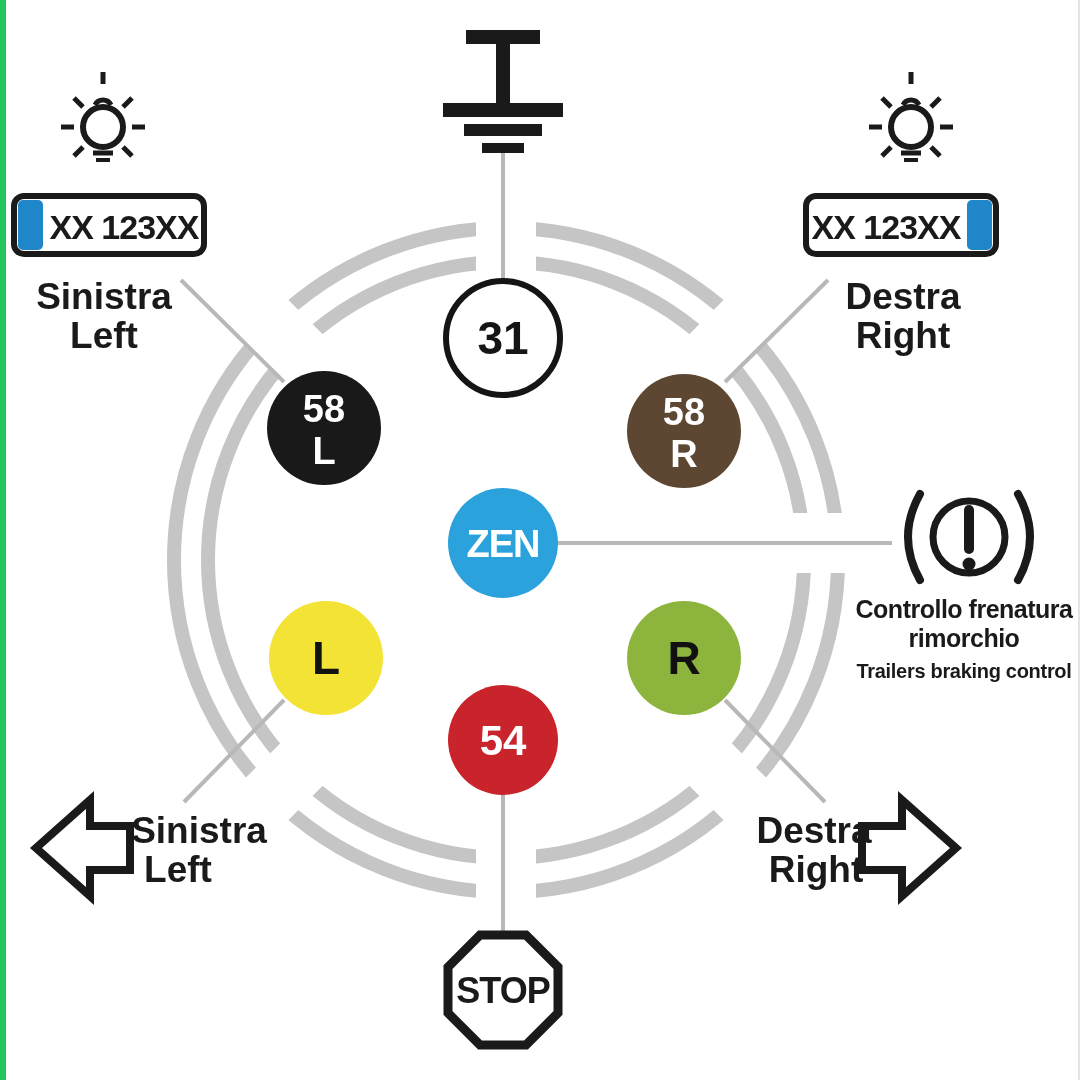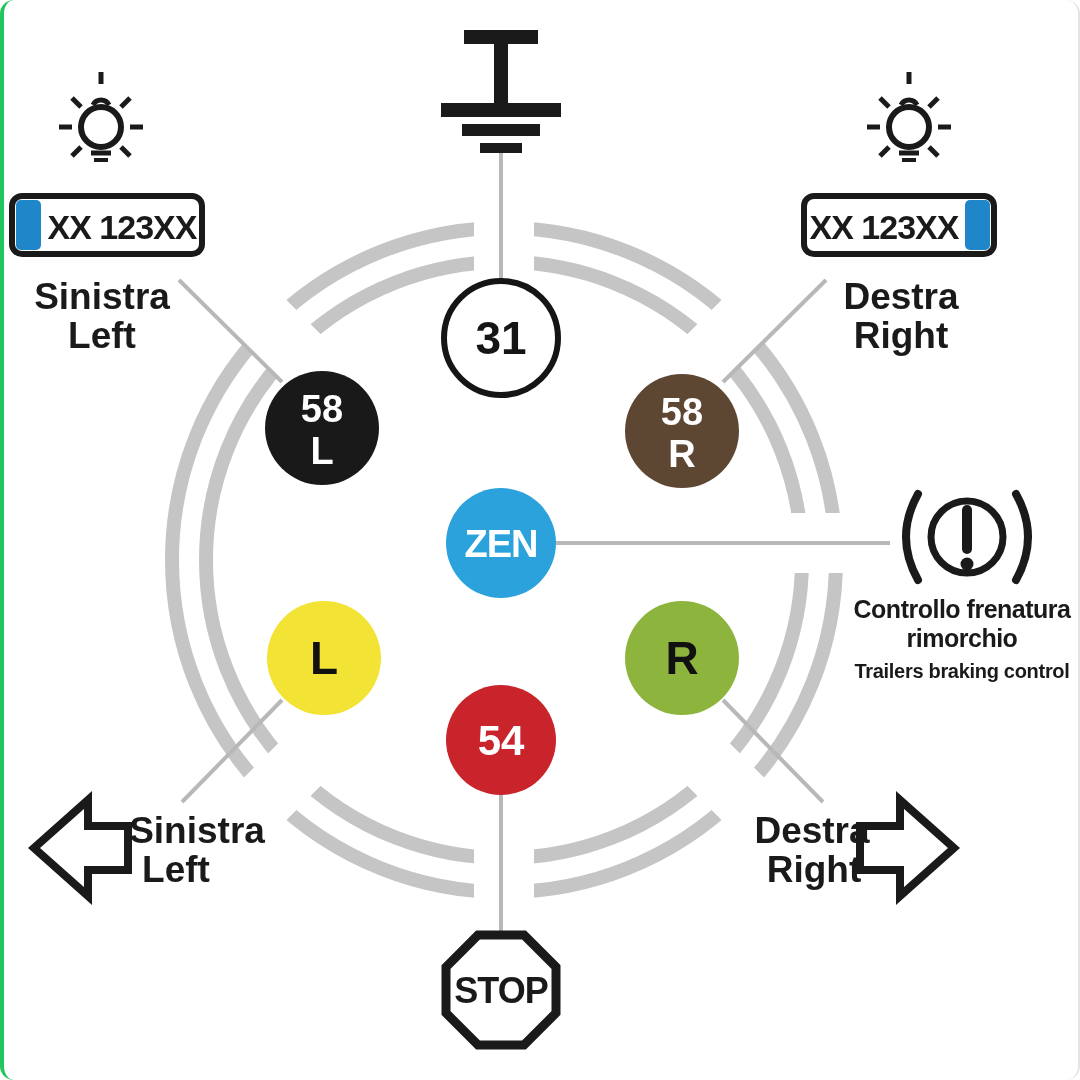--- a/index.html
+++ b/index.html
@@ -1,19 +1,19 @@
 <!DOCTYPE html>
 <html><head>
 <meta charset="utf-8">
 <style>
   html,body{margin:0;padding:0;background:#ffffff;}
   .stage{
     position:relative;width:1080px;height:1080px;background:#ffffff;
     font-family:"Liberation Sans",sans-serif;overflow:hidden;
-    border-left:4px solid #22c55e;border-right:2px solid #e4e4e4;box-sizing:border-box;border-radius:14px;
+    border-left:6px solid #22c55e;border-right:2px solid #e4e4e4;box-sizing:border-box;
   }
   svg{display:block}
   text{font-family:"Liberation Sans",sans-serif;font-weight:bold;}
   .ink{fill:#1a1a1a}
 </style>
 </head>
 <body>
 
 <div class="stage">
 <svg width="1080" height="1080" viewBox="0 0 1080 1080">

